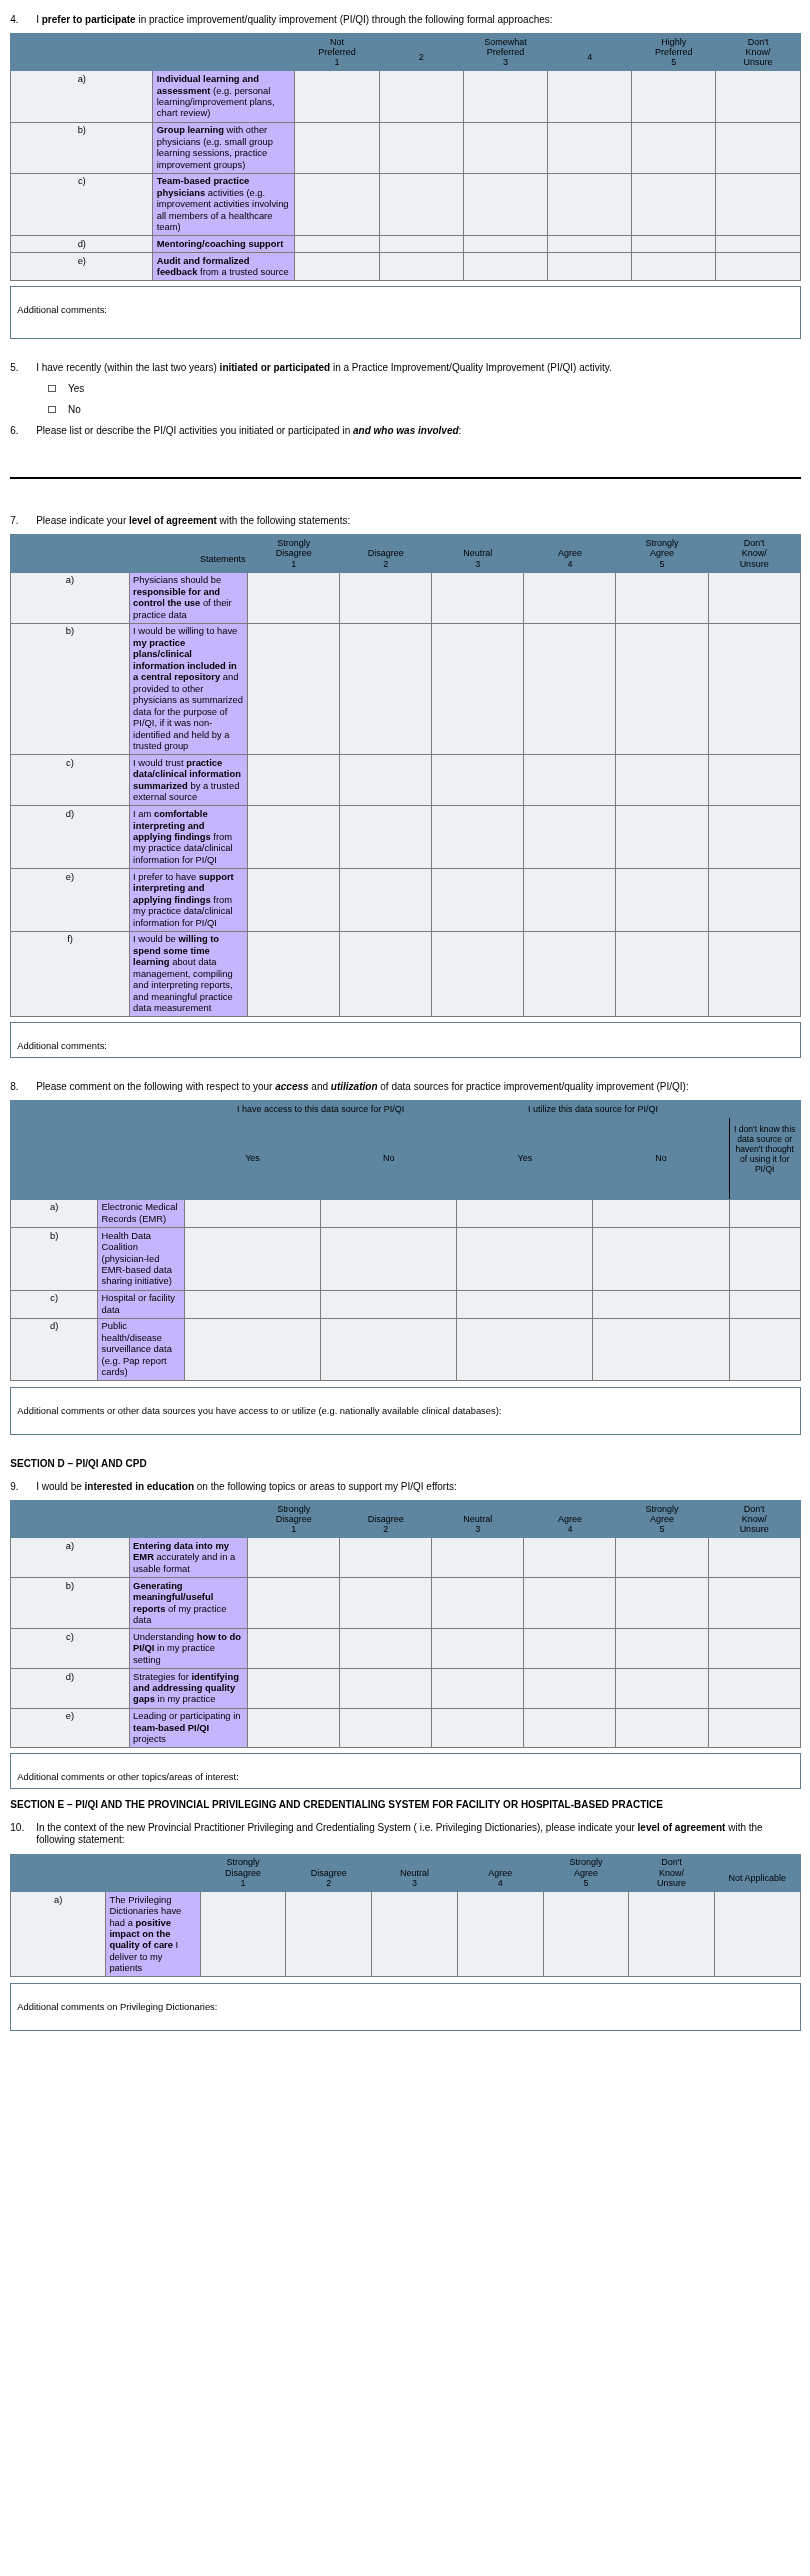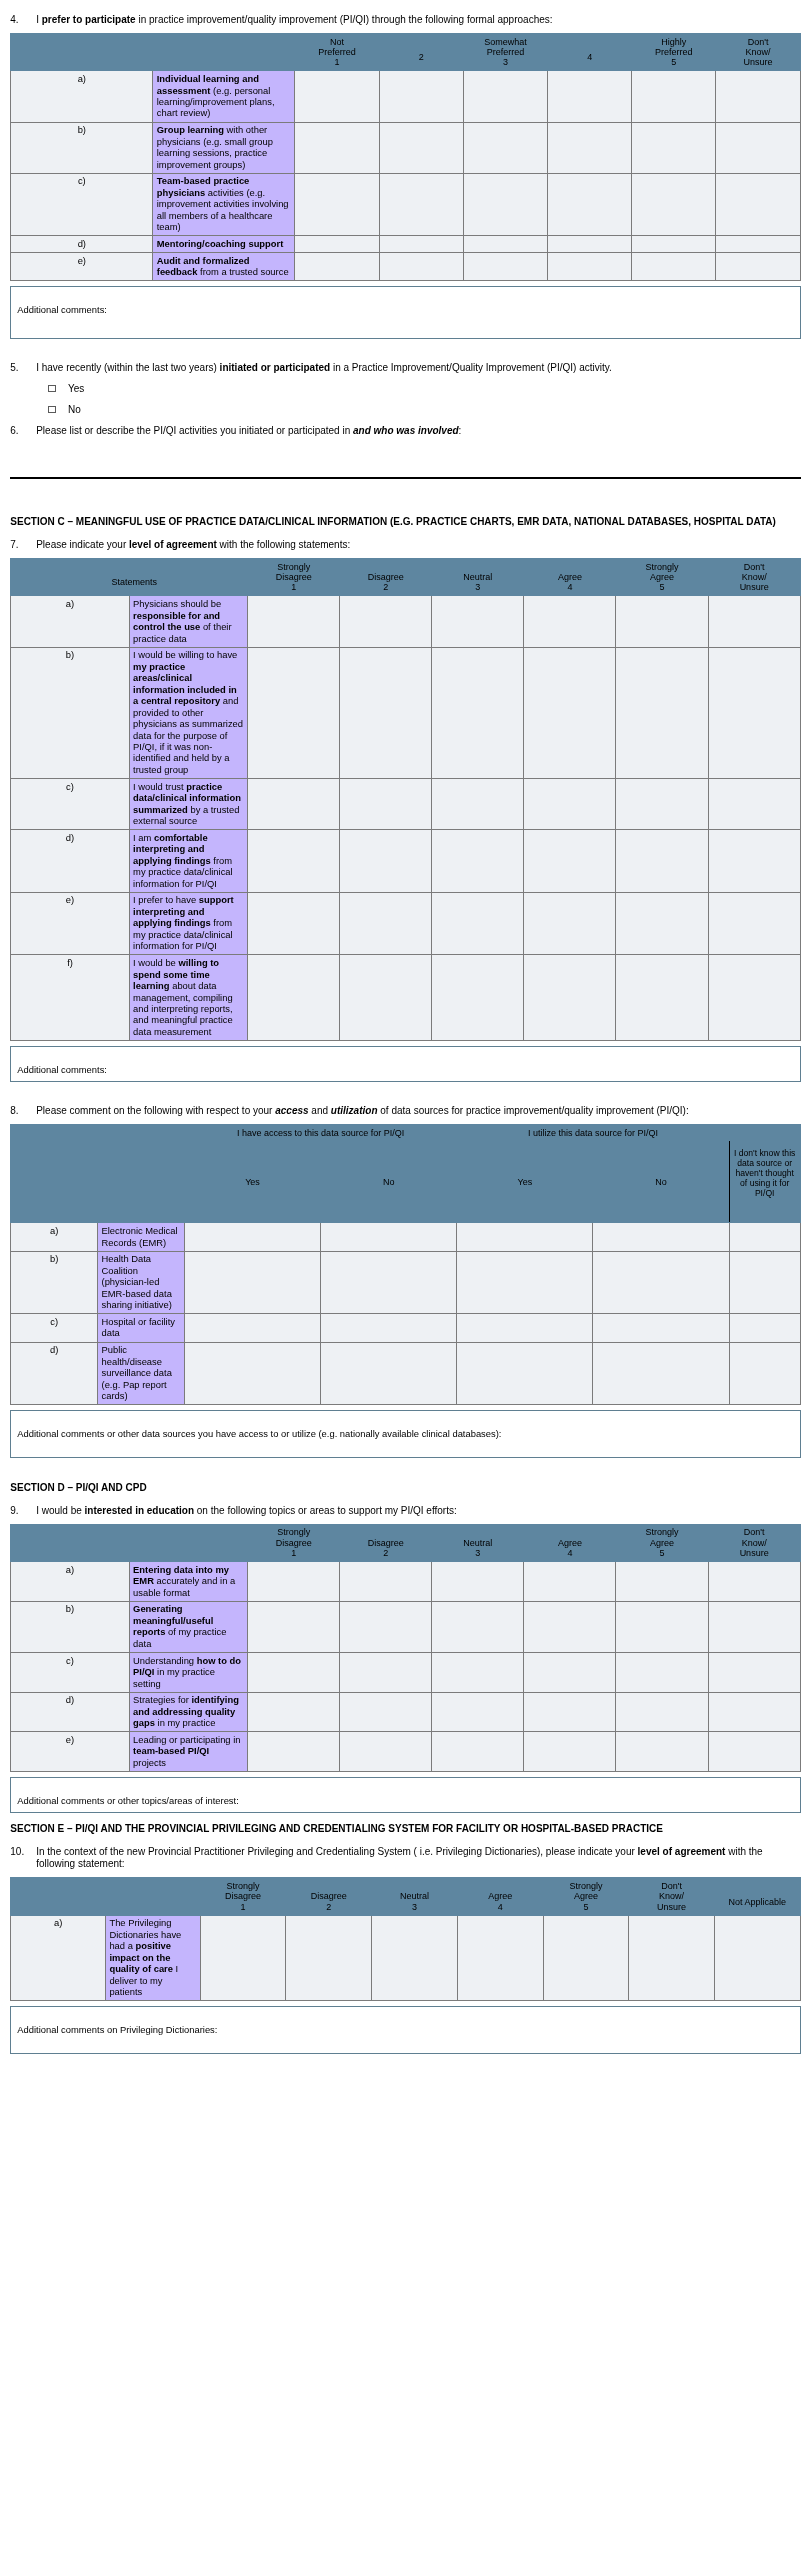--- a/index.html
+++ b/index.html
@@ -32,21 +32,21 @@
   table.matrix th {
     background: #5e86a0;
     color: #000000;
     font-weight: normal;
     font-size: 9px;
     vertical-align: middle;
     padding: 2.6px 1.7px;
     border: 0.9px solid #5e86a0;
     line-height: 1.15;
   }
-  table.matrix th.stub { text-align: center; padding-left: 12px; }
+  table.matrix th.stub { text-align: right; padding-left: 12px; }
   table.matrix td {
     border: 0.9px solid #7b7b7b;
     background: #eef1f4;
     padding: 1.7px 2.6px;
     vertical-align: top;
     height: 12px;
   }
   table.matrix td.lbl {
     background: #c4b5fd;
     font-size: 9.4px;
@@ -215,21 +215,20 @@
 
   <div class="q">
     <span class="num">6.</span>
     <span class="txt"><span>Please list or describe the PI/QI activities you initiated or participated in </span><i><b>and who was involved</b></i><span>:</span></span>
   </div>
 
   <div class="spacer-md"></div>
   <hr class="rule">
   <div class="spacer-sm"></div>
 
-  <div class="section-head">SECTION C – MEANINGFUL USE OF PRACTICE DATA/CLINICAL INFORMATION (E.G. PRACTICE CHARTS, EMR DATA, NATIONAL DATABASES, HOSPITAL DATA)</div>
 
   <div class="q">
     <span class="num">7.</span>
     <span class="txt"><span>Please indicate your </span><b>level of agreement</b><span> with the following statements:</span></span>
   </div>
 
   <table class="matrix" id="t-q7">
     <thead>
         <tr>
           <th class="stub" colspan="2" style="width: 30%;">
@@ -274,21 +273,21 @@
           <td class="lbl">Physicians should be <b>responsible for and control the use</b> of their practice data</td>
           <td class="cell"></td>
           <td class="cell"></td>
           <td class="cell"></td>
           <td class="cell"></td>
           <td class="cell"></td>
           <td class="cell"></td>
         </tr>
         <tr>
           <td class="idx">b)</td>
-          <td class="lbl">I would be willing to have <b>my practice areas/clinical information included in a central repository</b> and provided to other physicians as summarized data for the purpose of PI/QI, if it was non-identified and held by a trusted group</td>
+          <td class="lbl">I would be willing to have <b>my practice plans/clinical information included in a central repository</b> and provided to other physicians as summarized data for the purpose of PI/QI, if it was non-identified and held by a trusted group</td>
           <td class="cell"></td>
           <td class="cell"></td>
           <td class="cell"></td>
           <td class="cell"></td>
           <td class="cell"></td>
           <td class="cell"></td>
         </tr>
         <tr>
           <td class="idx">c)</td>
           <td class="lbl">I would trust <b>practice data/clinical information summarized</b> by a trusted external source</td>

